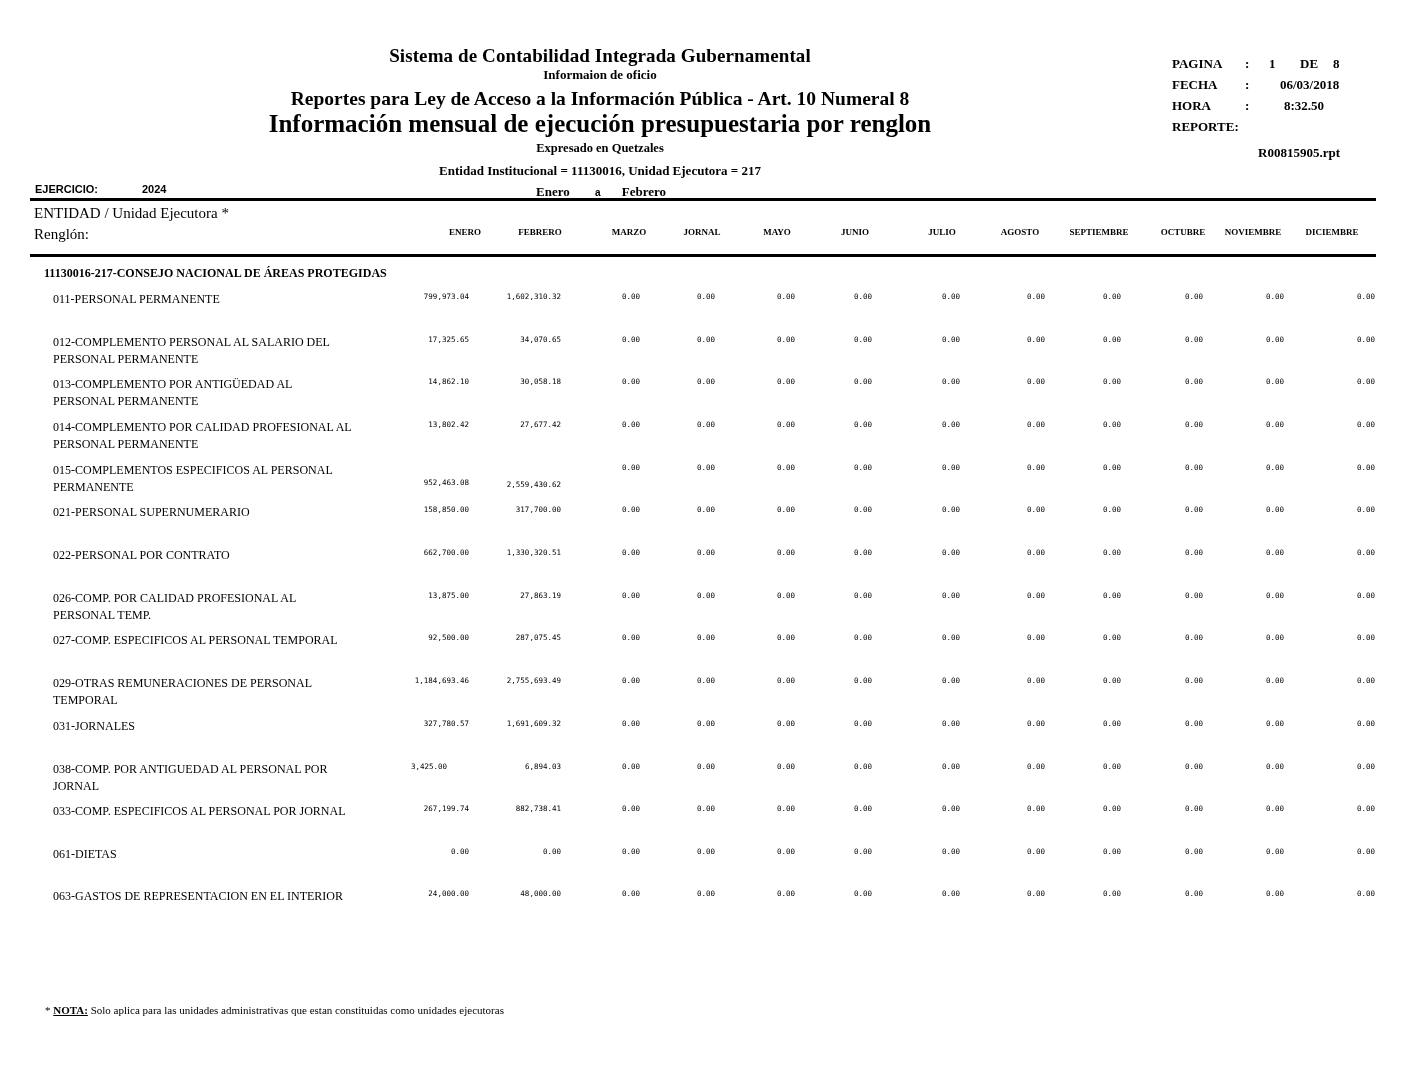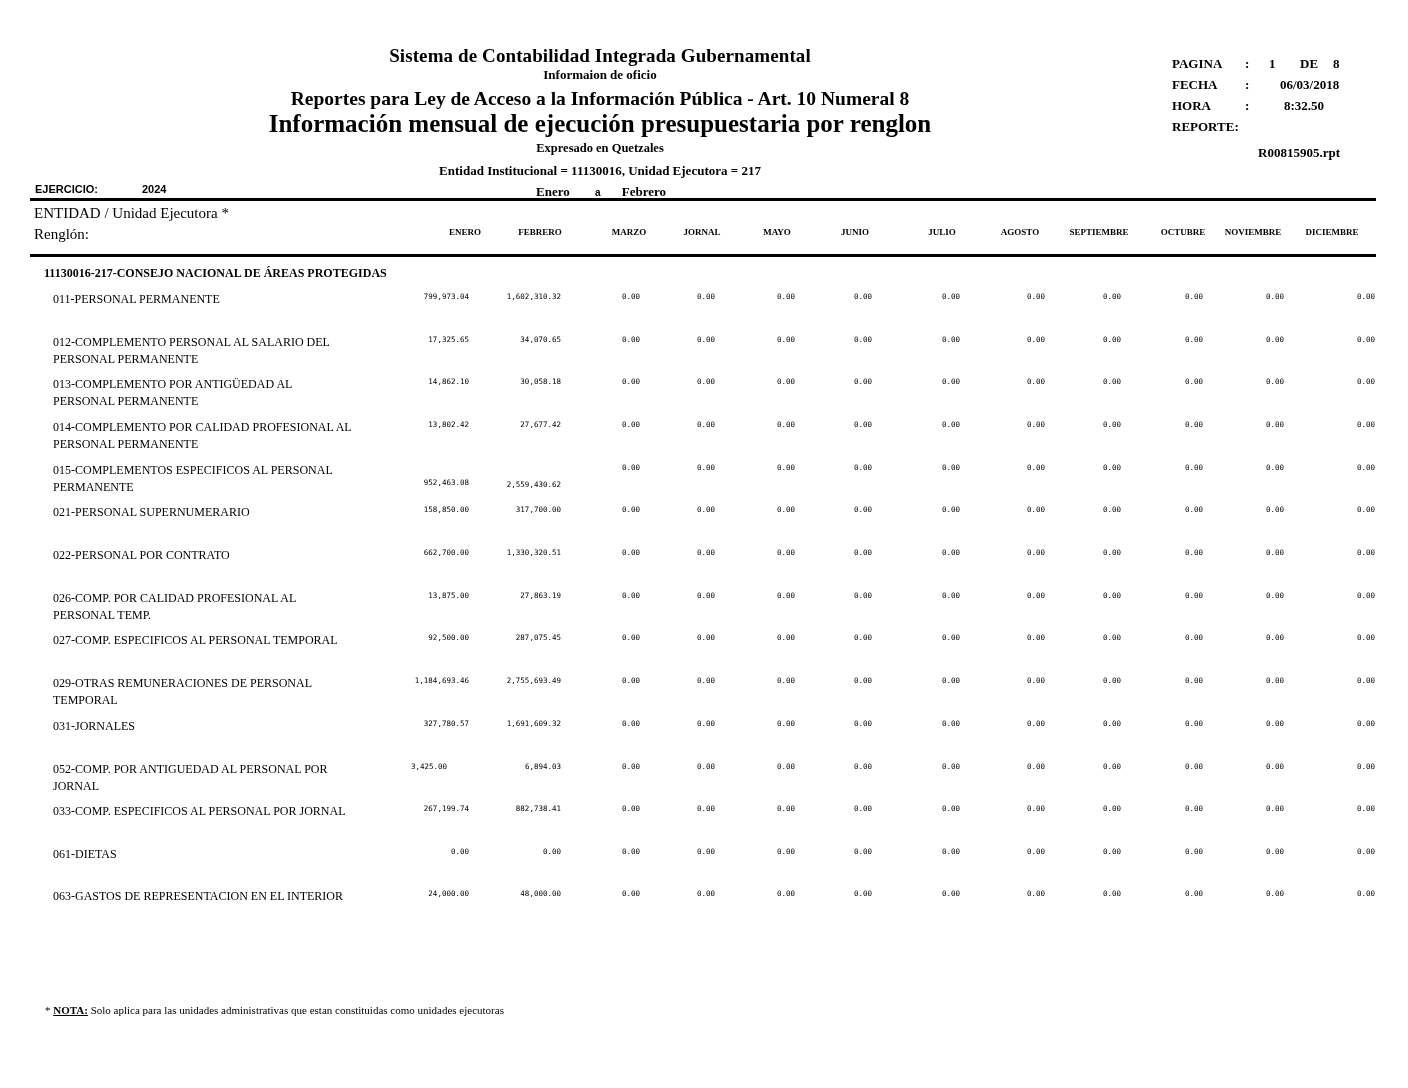--- a/index.html
+++ b/index.html
@@ -251,21 +251,21 @@
       <div class="num" style="top: 719px; left: 715px;">0.00</div>
       <div class="num" style="top: 719px; left: 792px;">0.00</div>
       <div class="num" style="top: 719px; left: 880px;">0.00</div>
       <div class="num" style="top: 719px; left: 965px;">0.00</div>
       <div class="num" style="top: 719px; left: 1041px;">0.00</div>
       <div class="num" style="top: 719px; left: 1123px;">0.00</div>
       <div class="num" style="top: 719px; left: 1204px;">0.00</div>
       <div class="num" style="top: 719px; left: 1295px;">0.00</div>
     </div>
     <div>
-      <div class="rowlabel" style="top: 761px;">052-COMP. POR ANTIGUEDAD AL PERSONAL POR JORNAL</div>
+      <div class="rowlabel" style="top: 761px;">038-COMP. POR ANTIGUEDAD AL PERSONAL POR JORNAL</div>
       <div class="num" style="top: 762px; left: 389px; text-align: center;">3,425.00</div>
       <div class="num" style="top: 762px; left: 481px;">6,894.03</div>
       <div class="num" style="top: 762px; left: 560px;">0.00</div>
       <div class="num" style="top: 762px; left: 635px;">0.00</div>
       <div class="num" style="top: 762px; left: 715px;">0.00</div>
       <div class="num" style="top: 762px; left: 792px;">0.00</div>
       <div class="num" style="top: 762px; left: 880px;">0.00</div>
       <div class="num" style="top: 762px; left: 965px;">0.00</div>
       <div class="num" style="top: 762px; left: 1041px;">0.00</div>
       <div class="num" style="top: 762px; left: 1123px;">0.00</div>

